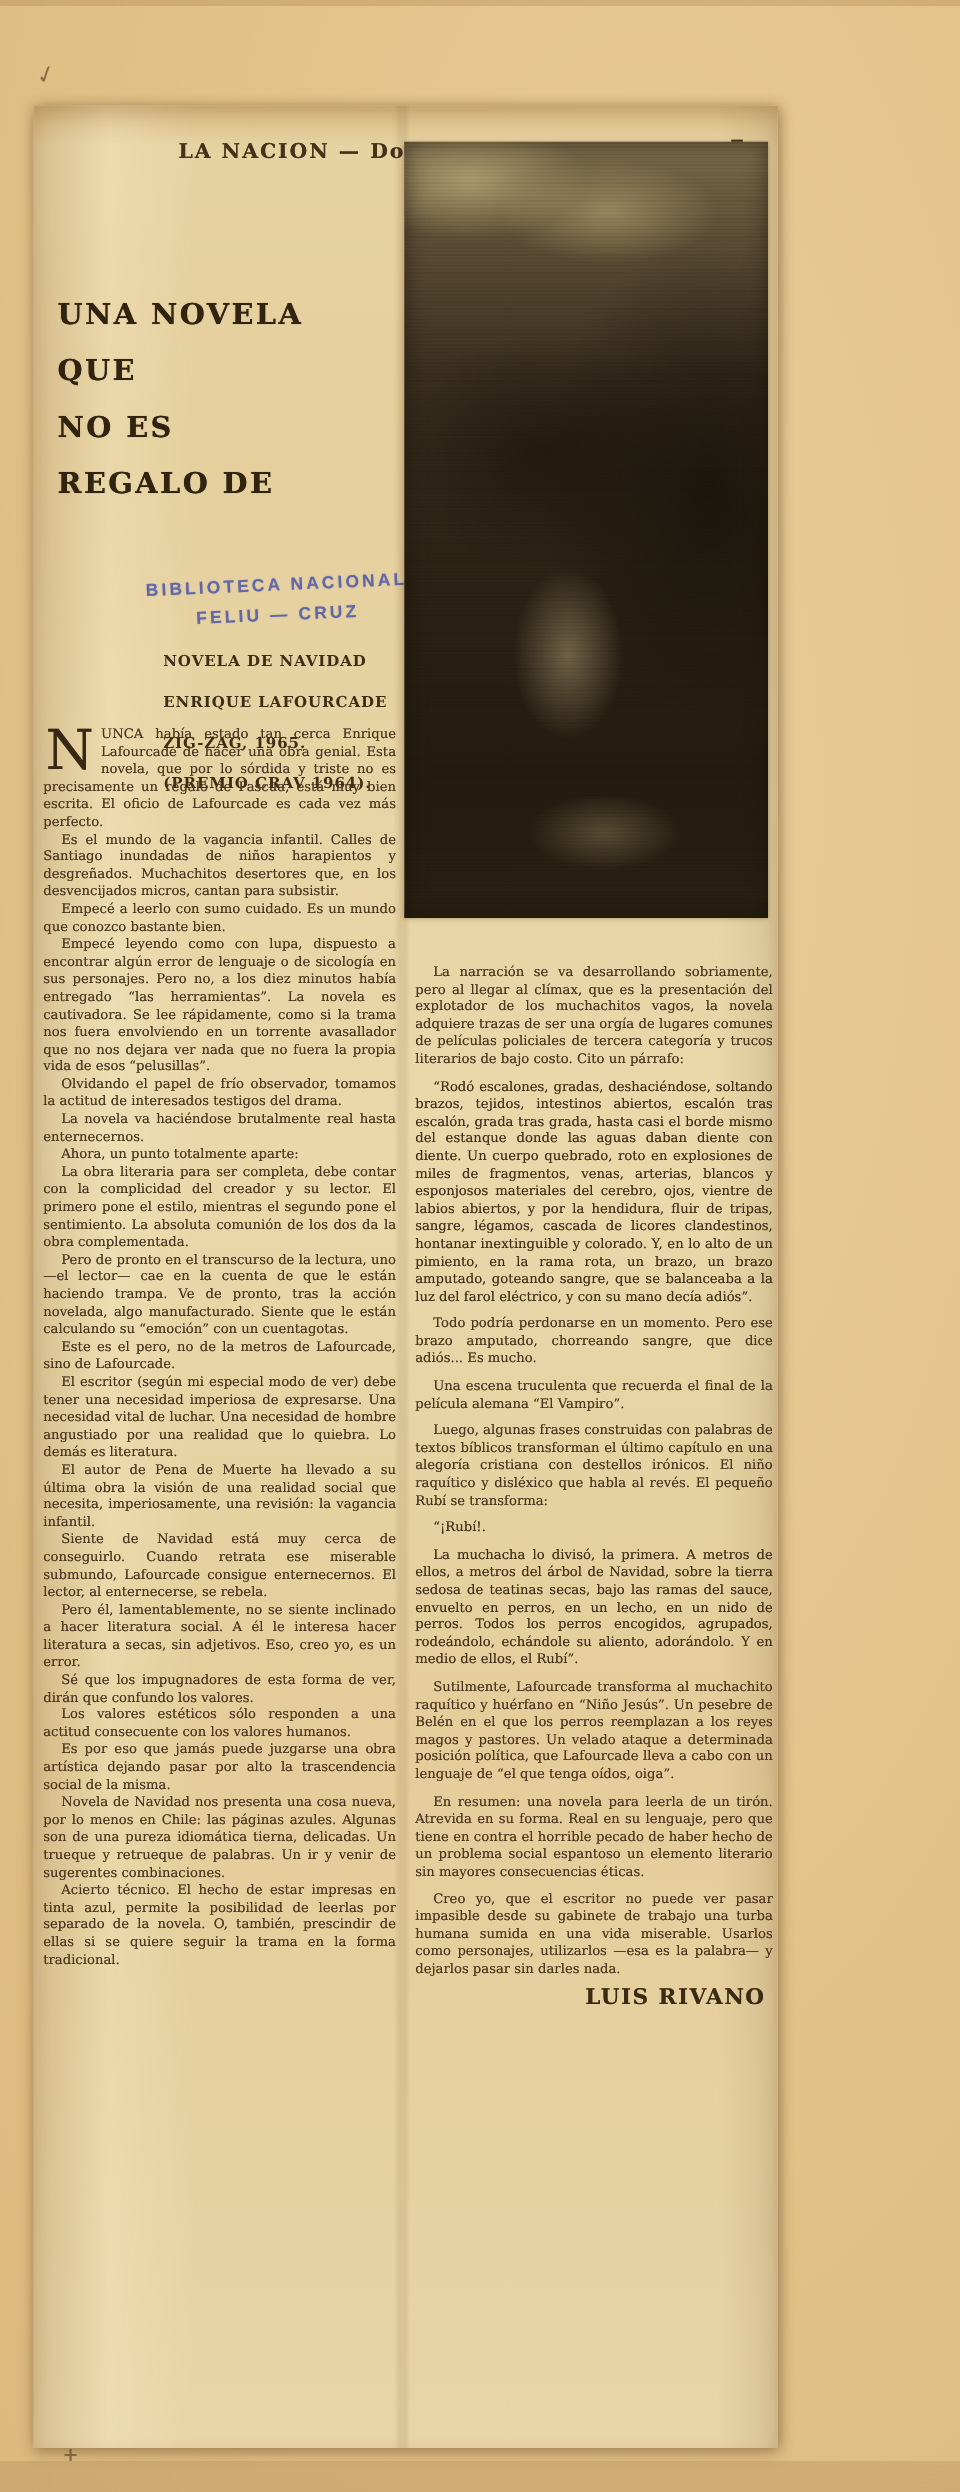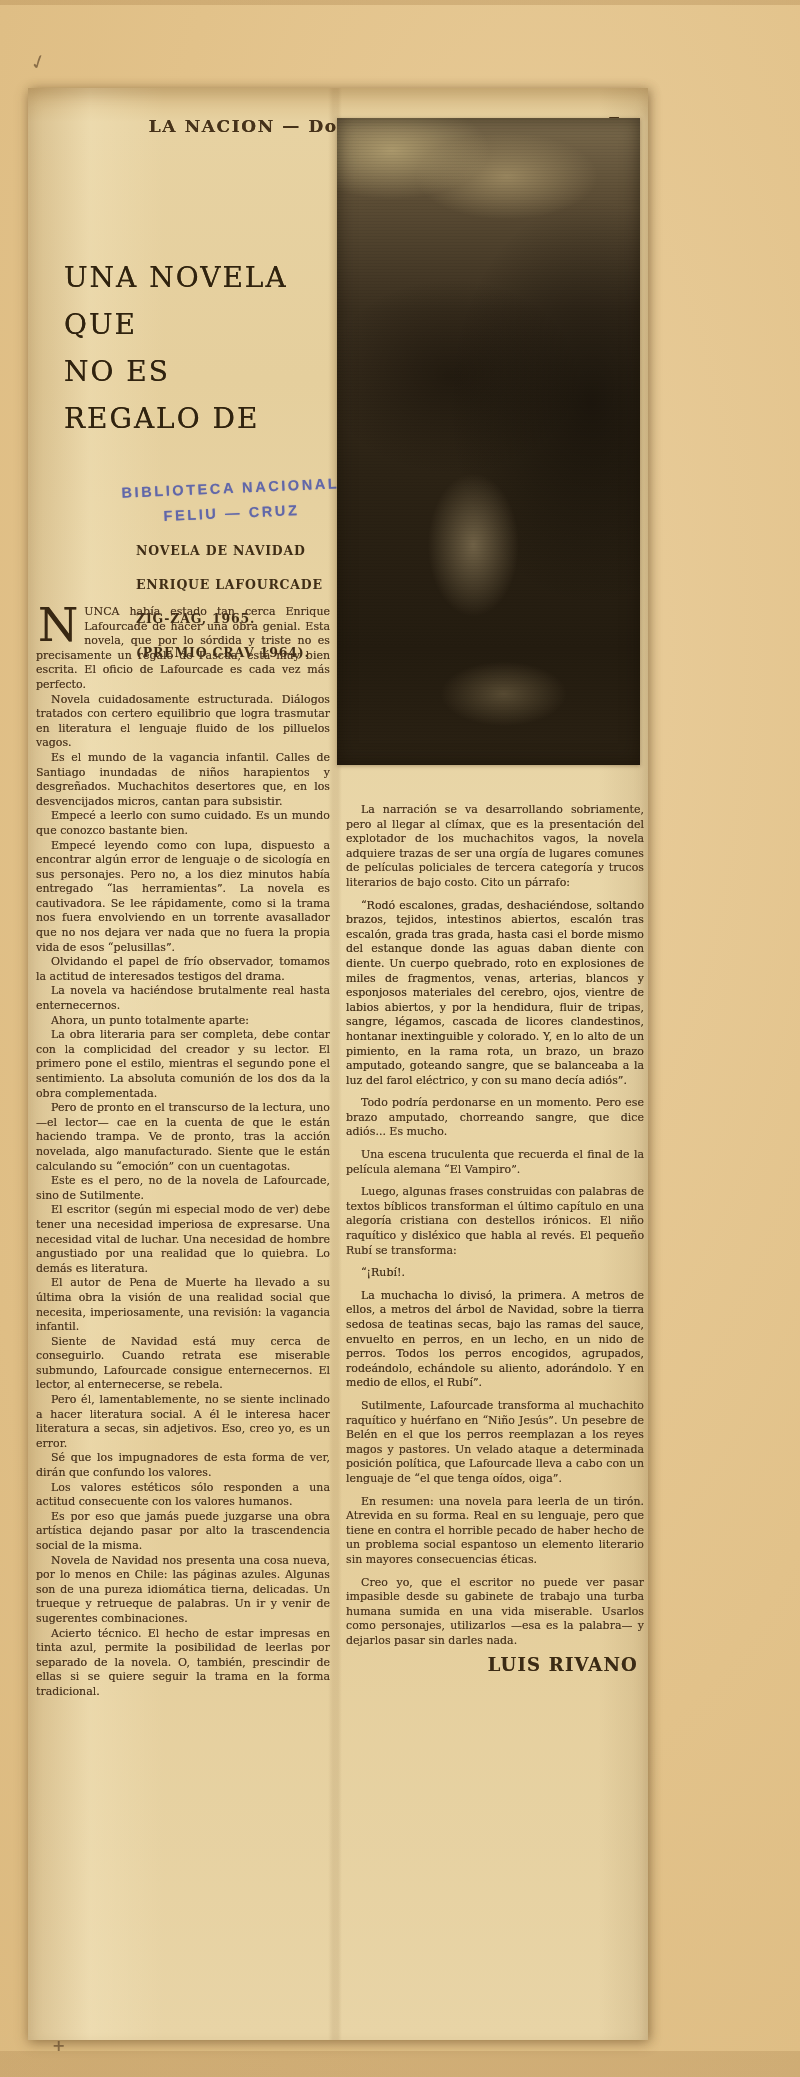--- a/index.html
+++ b/index.html
@@ -19,22 +19,22 @@
       linear-gradient(90deg, rgba(0,0,0,0) 0 92%, rgba(120,88,44,.14) 100%),
       linear-gradient(180deg, #d9bc85 0, #e7d2a2 34px, #e5cf9d 290px, #ead8ab 45%, #e4cd9a 70%, #e8d4a6 100%);
     box-shadow:0 3px 12px rgba(92,64,28,.42), 3px 0 9px rgba(92,64,28,.25), inset 0 7px 14px rgba(125,88,42,.25);
   }
   .masthead{
     position:absolute;top:24px;left:108px;width:500px;text-align:center;
     font-weight:bold;font-size:17px;letter-spacing:1.6px;color:#46321a;white-space:nowrap;
     text-shadow:0 0 .5px rgba(70,50,26,.8);
   }
   .pageno{font-size:21px;margin-left:7px;}
-  .title{position:absolute;left:20px;top:150px;margin:16px;font-size:28px;line-height:47px;
-    font-weight:normal;letter-spacing:2px;color:#30230f;text-shadow:0 0 .6px rgba(48,35,15,.85);}
+  .title{position:absolute;left:20px;top:150px;margin:0;font-size:24px;line-height:47px;
+    font-weight:bold;letter-spacing:2px;color:#30230f;text-shadow:0 0 .6px rgba(48,35,15,.85);}
   .title .title-line{white-space:nowrap;margin:0;}
   .stamp{
     position:absolute;left:62px;top:388px;width:282px;text-align:center;
     color:#4a55ab;font-family:"Liberation Sans",sans-serif;font-weight:bold;
     font-size:14.5px;letter-spacing:2.6px;line-height:25px;
     transform:rotate(-2.5deg);opacity:.85;white-space:nowrap;
     text-shadow:0 0 1px rgba(74,85,171,.55);
   }
   .bookinfo{position:absolute;left:92px;top:438px;font-size:12.5px;font-weight:bold;
     line-height:18px;letter-spacing:.8px;color:#3f2d16;}
@@ -98,30 +98,29 @@
         <div class="bookinfo-line">ENRIQUE LAFOURCADE</div>
         <div class="bookinfo-line">ZIG-ZAG, 1965.</div>
         <div class="bookinfo-line">(PREMIO CRAV 1964).</div>
       </div>
 
     <div class="photo"></div>
 
     <div class="col left">
       <p class="lead"><span class="dropcap">N</span><span>UNCA había estado tan cerca Enrique Lafourcade de hacer una obra genial. Esta novela, que por lo sórdida y triste no es precisamente un regalo de Pascua, está muy bien escrita. El oficio de Lafourcade es cada vez más perfecto.</span></p>
       <div>
-          <p class="">Novela cuidadosamente estructurada. Diálogos tratados con certero equilibrio que logra trasmutar en literatura el lenguaje fluido de los pilluelos vagos.</p>
           <p class="">Es el mundo de la vagancia infantil. Calles de Santiago inundadas de niños harapientos y desgreñados. Muchachitos desertores que, en los desvencijados micros, cantan para subsistir.</p>
           <p class="">Empecé a leerlo con sumo cuidado. Es un mundo que conozco bastante bien.</p>
           <p class="">Empecé leyendo como con lupa, dispuesto a encontrar algún error de lenguaje o de sicología en sus personajes. Pero no, a los diez minutos había entregado “las herramientas”. La novela es cautivadora. Se lee rápidamente, como si la trama nos fuera envolviendo en un torrente avasallador que no nos dejara ver nada que no fuera la propia vida de esos “pelusillas”.</p>
           <p class="">Olvidando el papel de frío observador, tomamos la actitud de interesados testigos del drama.</p>
           <p class="">La novela va haciéndose brutalmente real hasta enternecernos.</p>
           <p class="">Ahora, un punto totalmente aparte:</p>
           <p class="">La obra literaria para ser completa, debe contar con la complicidad del creador y su lector. El primero pone el estilo, mientras el segundo pone el sentimiento. La absoluta comunión de los dos da la obra complementada.</p>
           <p class="">Pero de pronto en el transcurso de la lectura, uno —el lector— cae en la cuenta de que le están haciendo trampa. Ve de pronto, tras la acción novelada, algo manufacturado. Siente que le están calculando su “emoción” con un cuentagotas.</p>
-          <p class="">Este es el pero, no de la novela de Lafourcade, sino de Sutilmente.</p>
+          <p class="">Este es el pero, no de la metros de Lafourcade, sino de Lafourcade.</p>
           <p class="">El escritor (según mi especial modo de ver) debe tener una necesidad imperiosa de expresarse. Una necesidad vital de luchar. Una necesidad de hombre angustiado por una realidad que lo quiebra. Lo demás es literatura.</p>
           <p class="">El autor de Pena de Muerte ha llevado a su última obra la visión de una realidad social que necesita, imperiosamente, una revisión: la vagancia infantil.</p>
           <p class="">Siente de Navidad está muy cerca de conseguirlo. Cuando retrata ese miserable submundo, Lafourcade consigue enternecernos. El lector, al enternecerse, se rebela.</p>
           <p class="">Pero él, lamentablemente, no se siente inclinado a hacer literatura social. A él le interesa hacer literatura a secas, sin adjetivos. Eso, creo yo, es un error.</p>
           <p class="">Sé que los impugnadores de esta forma de ver, dirán que confundo los valores.</p>
           <p class="">Los valores estéticos sólo responden a una actitud consecuente con los valores humanos.</p>
           <p class="">Es por eso que jamás puede juzgarse una obra artística dejando pasar por alto la trascendencia social de la misma.</p>
           <p class="">Novela de Navidad nos presenta una cosa nueva, por lo menos en Chile: las páginas azules. Algunas son de una pureza idiomática tierna, delicadas. Un trueque y retrueque de palabras. Un ir y venir de sugerentes combinaciones.</p>
           <p class="">Acierto técnico. El hecho de estar impresas en tinta azul, permite la posibilidad de leerlas por separado de la novela. O, también, prescindir de ellas si se quiere seguir la trama en la forma tradicional.</p>
         </div>

